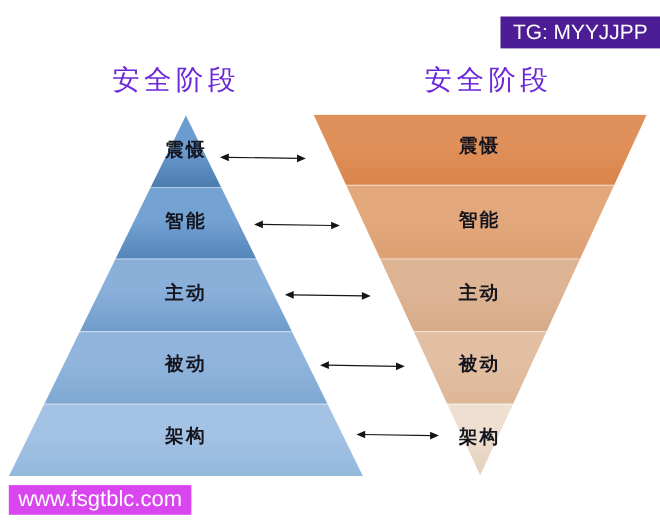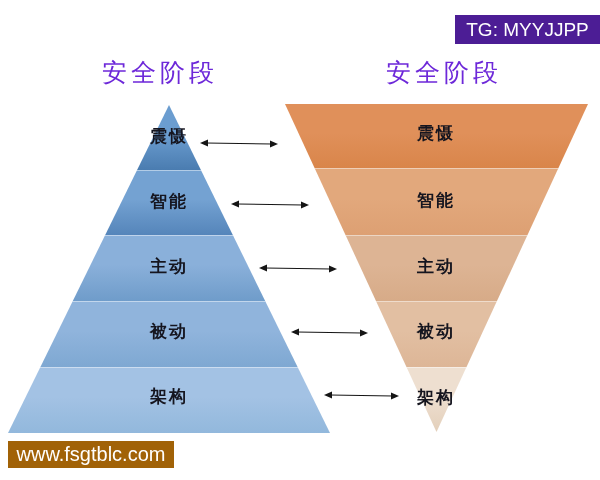--- a/index.html
+++ b/index.html
@@ -31,21 +31,21 @@
   .band + .band{box-shadow:inset 0 1px 0 rgba(255,255,255,.45);}
   .lvl-label{
     position:absolute;transform:translate(-50%,-50%);
     font-size:17px;font-weight:bold;color:#15151f;letter-spacing:2px;
     white-space:nowrap;
     text-align:right;
   }
   .arrows{position:absolute;left:0;top:0;pointer-events:none;}
   .watermark{
     position:absolute;left:8px;top:441px;width:166px;height:27px;
-    background:#a16207;color:#ffffff;font-size:20px;line-height:27px;
+    background:#d946ef;color:#ffffff;font-size:20px;line-height:27px;
     text-align:center;white-space:nowrap;
   }
 </style>
 </head>
 <body>
 
 <div class="stage">
 
   <div class="badge">
     <span>TG: MYYJJPP</span>

